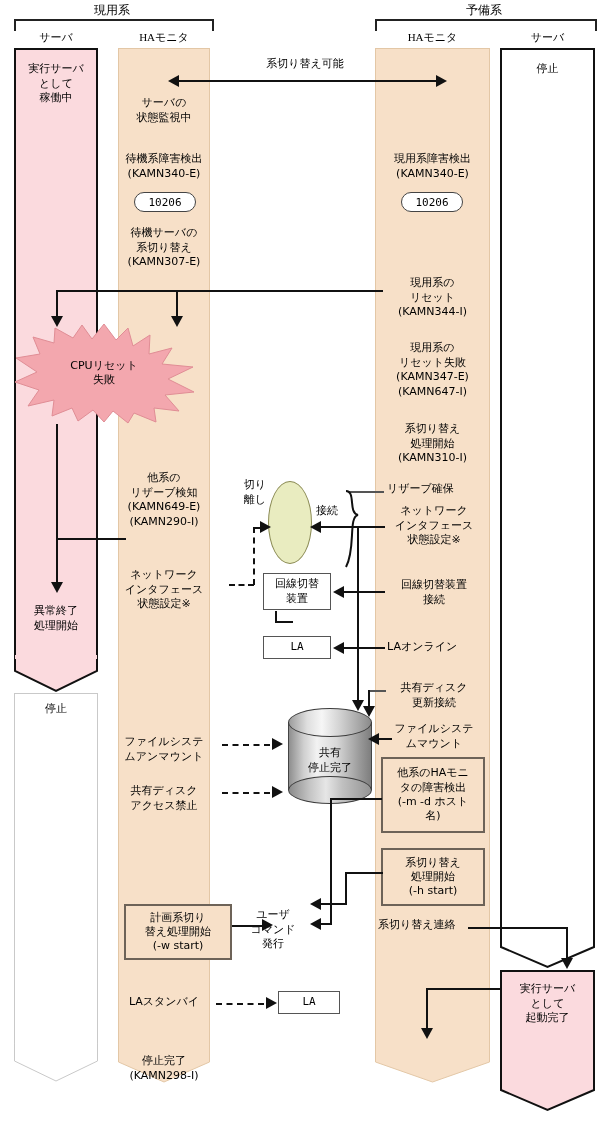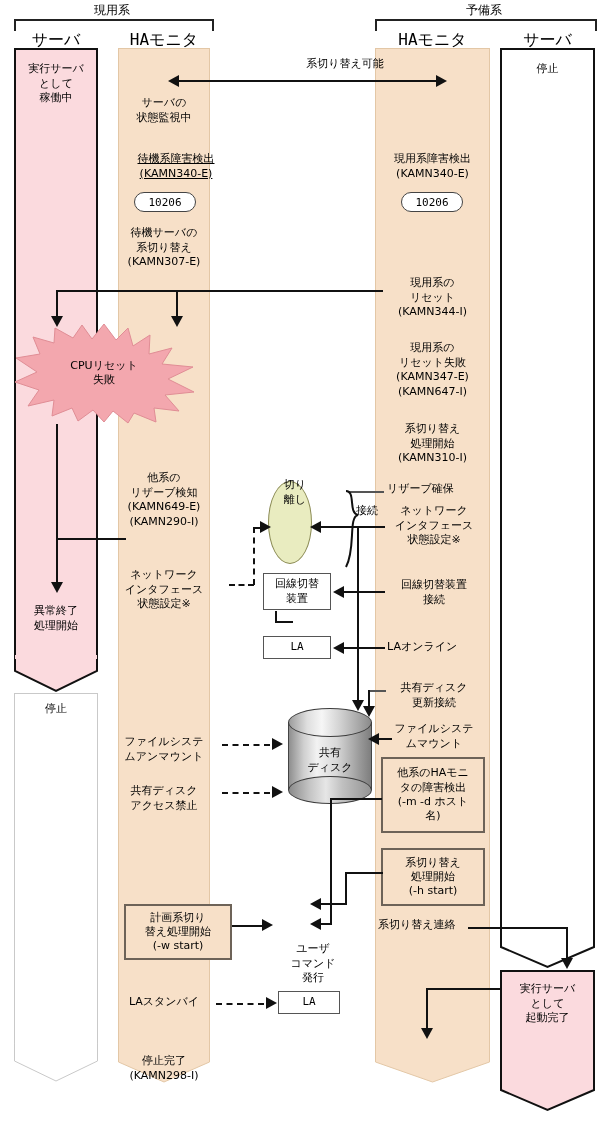--- a/index.html
+++ b/index.html
@@ -9,21 +9,21 @@
   #stage{position:absolute;left:0;top:0;width:604px;height:1122px;}
 
   .abs{position:absolute;}
   .ctext{position:absolute;text-align:center;line-height:1.32;white-space:pre;}
   .mono{font-family:"DejaVu Sans Mono","Liberation Mono",monospace;}
 
   
   .bracket{position:absolute;border-top:2px solid #222;border-left:2px solid #222;
            border-right:2px solid #222;height:10px;}
   .grp-label{position:absolute;text-align:center;font-size:12px;}
-  .col-label{position:absolute;text-align:center;font-size:16px;}
+  .col-label{position:absolute;text-align:center;font-size:11px;font-family:Liberation Serif, serif;}
 
   
   .lane{position:absolute;box-sizing:border-box;}
   .lane .body{position:absolute;left:0;top:0;width:100%;box-sizing:border-box;}
 
   .lane-ha .body{background:#f7e0c8;border:1px solid #e3c7a6;}
   .lane-pink .body{background:#fbdade;border:2px solid #111;}
   .lane-white .body{background:#ffffff;border:2px solid #111;}
   .lane-whiteg .body{background:#ffffff;border:1px solid #c9c9c9;}
 
@@ -68,21 +68,21 @@
   .dash-h{position:absolute;height:0;border-top:2px dashed #111;}
   .dash-v{position:absolute;width:0;border-left:2px dashed #111;}
   .thin{background:#555;}
   .arr{position:absolute;width:0;height:0;}
   .arr-r{border-top:6px solid transparent;border-bottom:6px solid transparent;border-left:11px solid #111;}
   .arr-l{border-top:6px solid transparent;border-bottom:6px solid transparent;border-right:11px solid #111;}
   .arr-d{border-left:6px solid transparent;border-right:6px solid transparent;border-top:11px solid #111;}
 
   .lbl{position:absolute;white-space:pre;line-height:1.32;}
   .lbl-r{text-align:left;}
-  .lbl-c{text-align:center;margin-left:40px;}
+  .lbl-c{text-align:center;}
 </style>
 </head>
 <body>
 
 <div id="stage">
 
   <div class="grp-label" style="left:14px;top:2px;width:196px;">現用系</div>
   <div class="bracket" style="left:14px;top:19px;width:196px;"></div>
 
   <div class="grp-label" style="left:375px;top:2px;width:218px;">予備系</div>
@@ -124,21 +124,21 @@
   </div>
   <div class="pent" style="left:118px;top:1044px;">
     <svg width="92" height="40" viewBox="0 0 92 40">
       <polygon points="0.5,0.5 91.5,0.5 91.5,18 46,38 0.5,18" fill="#f7e0c8" stroke="#e3c7a6" stroke-width="1"></polygon>
       <rect x="1" y="0" width="90" height="3" fill="#f7e0c8"></rect>
     </svg>
   </div>
 
   <div class="ctext" style="left:113px;top:96px;width:102px;">サーバの
 状態監視中</div>
-  <div class="ctext" style="left:122px;top:152px;width:108px;text-decoration:underline;">待機系障害検出
+  <div class="ctext" style="left:110px;top:152px;width:108px;">待機系障害検出
 (KAMN340-E)</div>
   <div class="pill mono" style="left:134px;top:192px;width:62px;height:20px;font-size:11px;">10206</div>
   <div class="ctext" style="left:110px;top:226px;width:108px;">待機サーバの
 系切り替え
 (KAMN307-E)</div>
   <div class="ctext" style="left:108px;top:471px;width:112px;">他系の
 リザーブ検知
 (KAMN649-E)
 (KAMN290-I)</div>
   <div class="ctext" style="left:108px;top:568px;width:112px;">ネットワーク
@@ -292,33 +292,33 @@
 
   <div class="ln hl thin" style="left:368px;top:690px;width:18px;"></div>
   <div class="ln vl" style="left:368px;top:690px;height:20px;"></div>
   <div class="arr arr-d" style="left:363px;top:706px;"></div>
 
   <div class="cyl" style="left:288px;top:708px;width:84px;height:96px;">
     <div class="side" style="top:14px;height:68px;"></div>
     <div class="bot" style="bottom:0;height:26px;"></div>
     <div class="top" style="top:0;height:27px;"></div>
     <div class="lbl" style="top:38px;font-size:11px;">共有
-ディスク</div>
+停止完了</div>
   </div>
 
   <div class="ln hl" style="left:378px;top:738px;width:14px;"></div>
   <div class="arr arr-l" style="left:368px;top:733px;"></div>
 
   <div class="dash-h" style="left:222px;top:744px;width:48px;"></div>
   <div class="arr arr-r" style="left:272px;top:738px;"></div>
 
   <div class="dash-h" style="left:222px;top:792px;width:48px;"></div>
   <div class="arr arr-r" style="left:272px;top:786px;"></div>
 
-  <div class="lbl lbl-c" style="left:238px;top:942px;width:70px;text-align:center;">ユーザ
+  <div class="lbl lbl-c" style="left:238px;top:908px;width:70px;text-align:center;">ユーザ
 コマンド
 発行</div>
 
   <div class="ln hl" style="left:232px;top:925px;width:32px;"></div>
   <div class="arr arr-r" style="left:262px;top:919px;"></div>
 
   <div class="ln hl" style="left:332px;top:798px;width:50px;"></div>
   <div class="ln vl" style="left:330px;top:798px;height:127px;"></div>
   <div class="ln hl" style="left:320px;top:923px;width:12px;"></div>
   <div class="arr arr-l" style="left:310px;top:918px;"></div>

